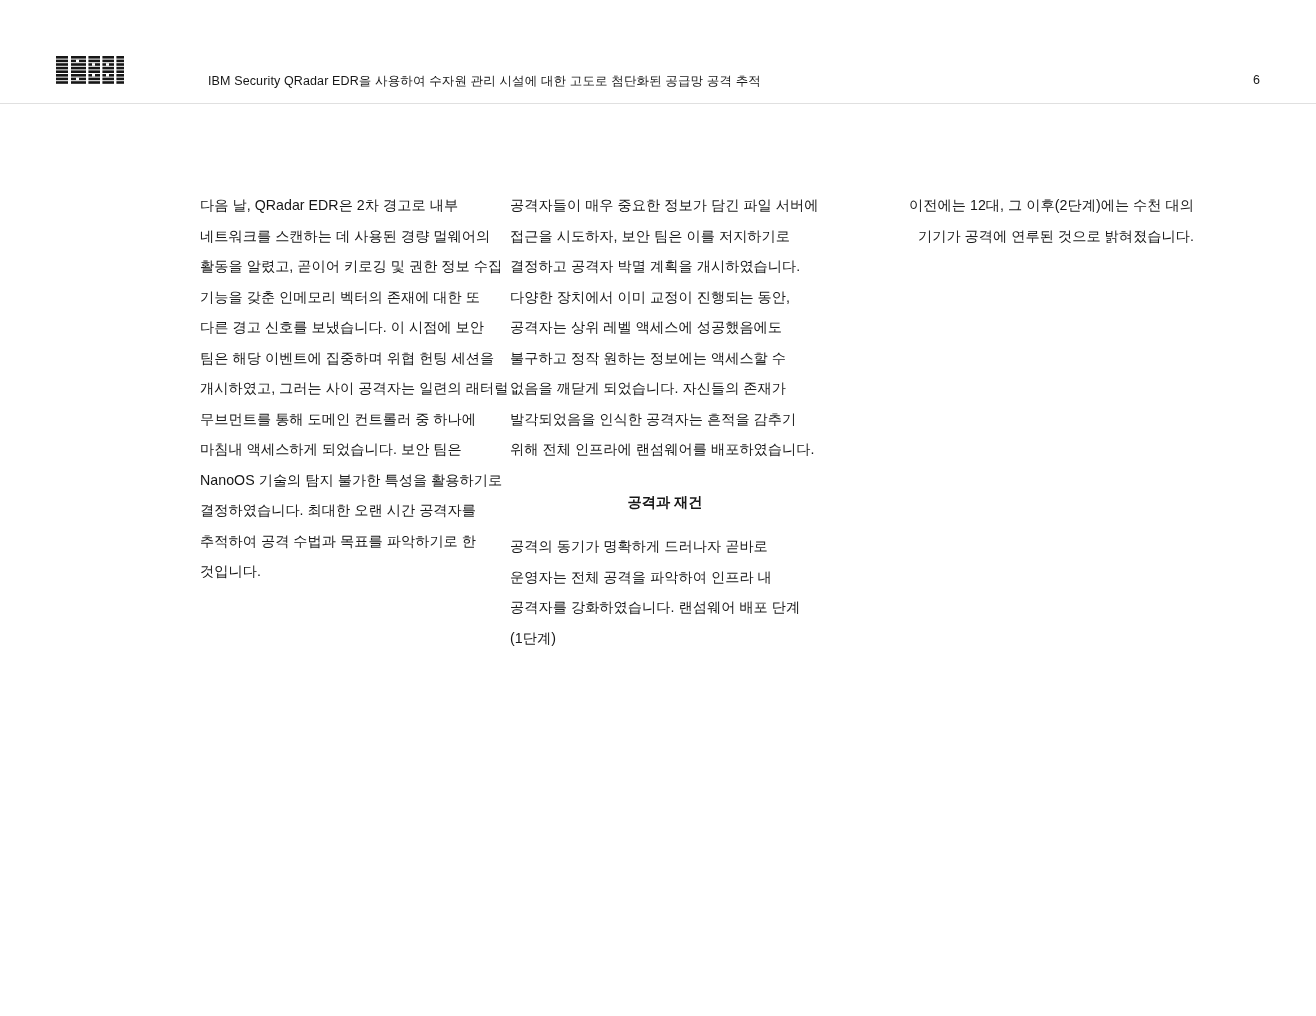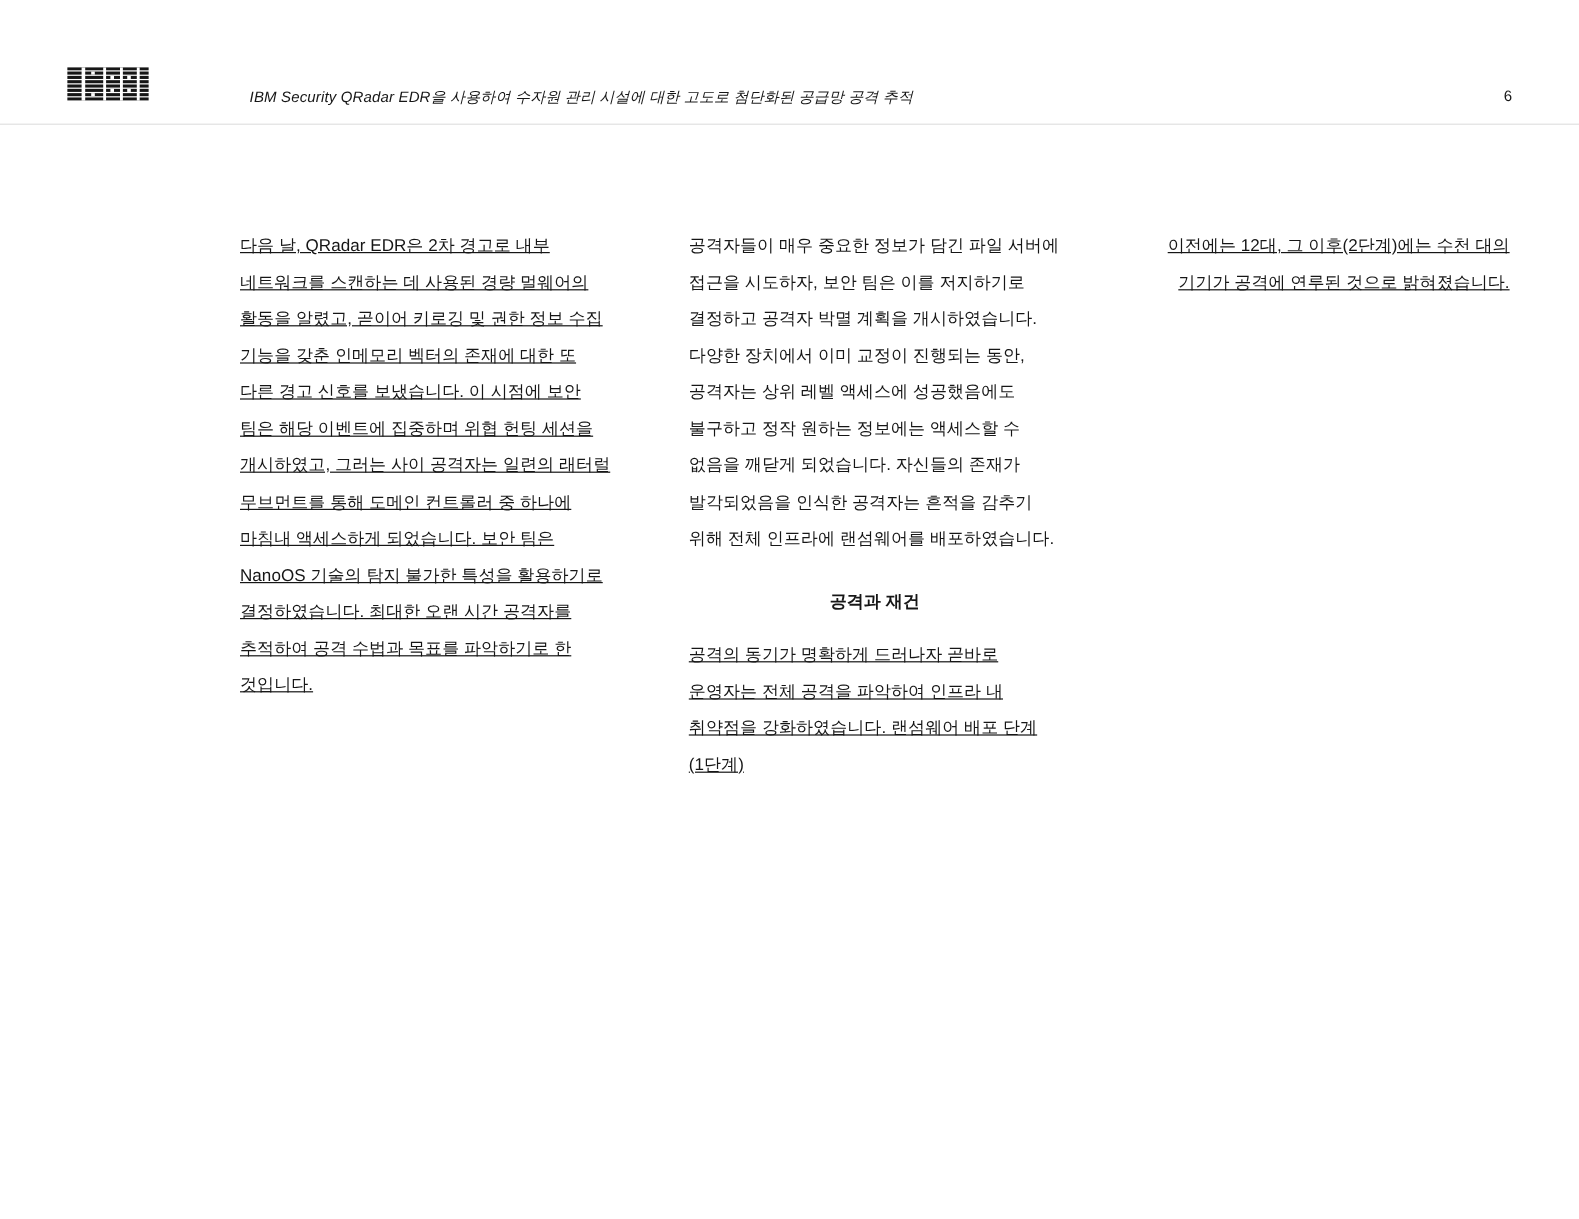--- a/index.html
+++ b/index.html
@@ -37,21 +37,20 @@
 
   .header-title {
     position: absolute;
     left: 208px;
     top: 73px;
     font-size: 12.5px;
     line-height: 16px;
     letter-spacing: 0.01em;
     color: #161616;
     white-space: nowrap;
-    font-style: italic;
   }
 
   .page-number {
     position: absolute;
     right: 56px;
     top: 72px;
     font-size: 12.5px;
     line-height: 16px;
     color: #161616;
     text-align: right;
@@ -65,21 +64,21 @@
     width: 1316px;
     display: flex;
     gap: 0;
   }
 
   .col {
     width: 310px;
     flex: 0 0 310px;
   }
   .col-1 { margin-left: 200px; }
-  .col-2 { margin-left: 64px; }
+  .col-2 { }
   .col-3 { margin-left: 64px; text-align: right; }
 
   .col p {
     margin: 0 0 22px 0;
     font-size: 14.2px;
     line-height: 30.5px;
     color: #161616;
     letter-spacing: 0.003em;
     word-break: keep-all;
   }
@@ -87,21 +86,21 @@
   .col h3 {
     margin: 20px 0 14px 0;
     font-size: 14.2px;
     line-height: 30.5px;
     font-weight: bold;
     color: #161616;
     letter-spacing: 0.003em;
     text-align: center;
   }
 
-  .col p:last-child { margin-bottom: 0; text-decoration: underline; }
+  .col p:last-child { margin-bottom: 0; }
 </style>
 </head>
 <body>
 
 <div class="page-header">
 
   <div class="ibm-logo">
     <svg viewBox="0 0 68 28" width="68" height="28" aria-hidden="true">
       <g fill="#161616">
 
@@ -137,20 +136,20 @@
 
 <div class="columns">
 
   <div class="col col-1">
     <p>다음 날, QRadar EDR은 2차 경고로 내부 네트워크를 스캔하는 데 사용된 경량 멀웨어의 활동을 알렸고, 곧이어 키로깅 및 권한 정보 수집 기능을 갖춘 인메모리 벡터의 존재에 대한 또 다른 경고 신호를 보냈습니다. 이 시점에 보안 팀은 해당 이벤트에 집중하며 위협 헌팅 세션을 개시하였고, 그러는 사이 공격자는 일련의 래터럴 무브먼트를 통해 도메인 컨트롤러 중 하나에 마침내 액세스하게 되었습니다. 보안 팀은 NanoOS 기술의 탐지 불가한 특성을 활용하기로 결정하였습니다. 최대한 오랜 시간 공격자를 추적하여 공격 수법과 목표를 파악하기로 한 것입니다.</p>
   </div>
 
   <div class="col col-2">
     <p>공격자들이 매우 중요한 정보가 담긴 파일 서버에 접근을 시도하자, 보안 팀은 이를 저지하기로 결정하고 공격자 박멸 계획을 개시하였습니다. 다양한 장치에서 이미 교정이 진행되는 동안, 공격자는 상위 레벨 액세스에 성공했음에도 불구하고 정작 원하는 정보에는 액세스할 수 없음을 깨닫게 되었습니다. 자신들의 존재가 발각되었음을 인식한 공격자는 흔적을 감추기 위해 전체 인프라에 랜섬웨어를 배포하였습니다.</p>
     <h3>공격과 재건</h3>
-    <p>공격의 동기가 명확하게 드러나자 곧바로 운영자는 전체 공격을 파악하여 인프라 내 취약점을 강화하였습니다. 랜섬웨어 배포 단계(1단계)</p>
+    <p>공격의 동기가 명확하게 드러나자 곧바로 운영자는 전체 공격을 파악하여 인프라 내 공격자를 강화하였습니다. 랜섬웨어 배포 단계(1단계)</p>
   </div>
 
   <div class="col col-3">
     <p>이전에는 12대, 그 이후(2단계)에는 수천 대의 기기가 공격에 연루된 것으로 밝혀졌습니다.</p>
   </div>
 
 </div>
 
 </body></html>

